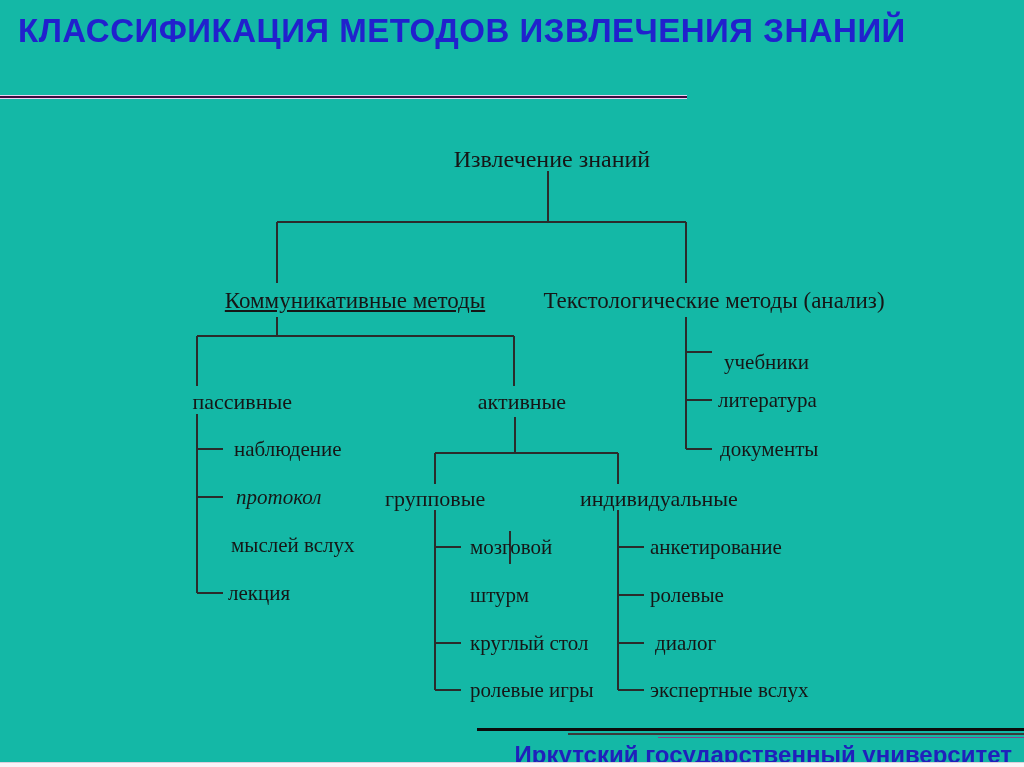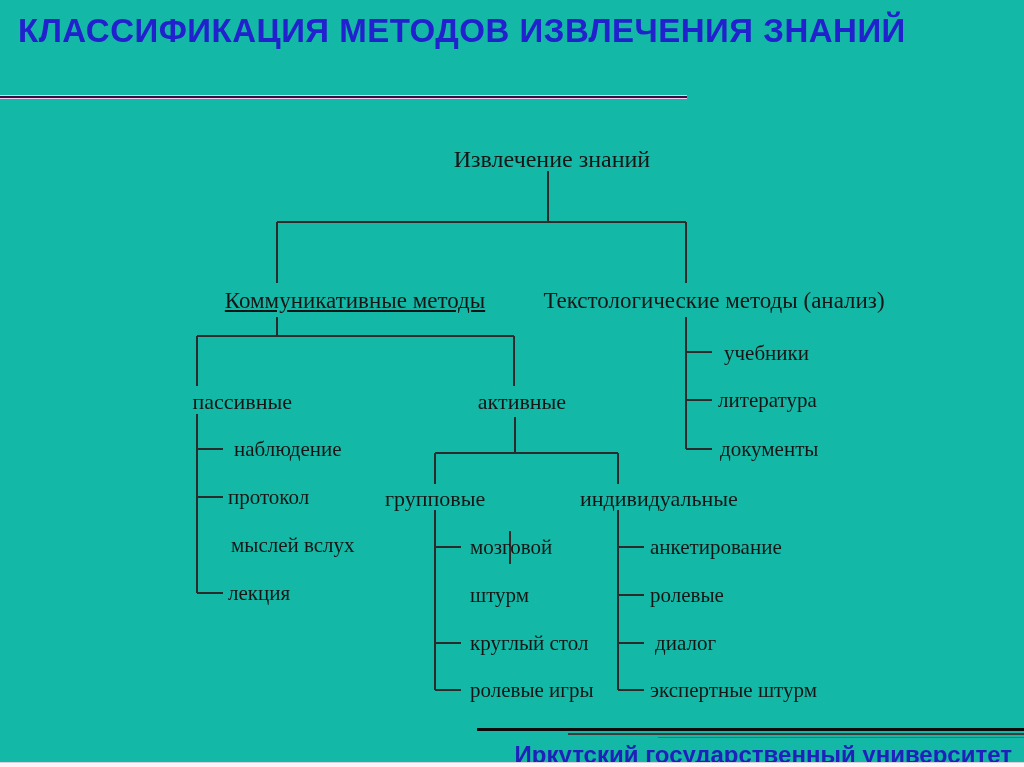--- a/index.html
+++ b/index.html
@@ -125,35 +125,35 @@
   <div class="node center comm-label">Коммуникативные методы</div>
   <div class="node center texto-label">Текстологические методы (анализ)</div>
 
   <div class="node subnode passive-label">пассивные</div>
   <div class="node subnode active-label">активные</div>
 
   <div class="node subnode group-label">групповые</div>
   <div class="node subnode indiv-label">индивидуальные</div>
 
   <div class="leaf" style="left:234px; top:436px;">наблюдение</div>
-  <div class="leaf" style="left:228px; top:484px;">протокол</div>
+  <div class="leaf" style="left:236px; top:484px;font-style:italic;">протокол</div>
   <div class="leaf" style="left:231px; top:532px;">мыслей вслух</div>
   <div class="leaf" style="left:228px; top:580px;">лекция</div>
 
   <div class="leaf" style="left:470px; top:534px;">мозговой</div>
   <div class="leaf" style="left:470px; top:582px;">штурм</div>
   <div class="leaf" style="left:470px; top:630px;">круглый стол</div>
   <div class="leaf" style="left:470px; top:677px;">ролевые игры</div>
 
   <div class="leaf" style="left:650px; top:534px;">анкетирование</div>
   <div class="leaf" style="left:650px; top:582px;">ролевые</div>
   <div class="leaf" style="left:655px; top:630px;">диалог</div>
-  <div class="leaf" style="left:650px; top:677px;">экспертные штурм</div>
+  <div class="leaf" style="left:650px; top:677px;">экспертные вслух</div>
 
-  <div class="leaf" style="left:724px; top:340px;">учебники</div>
+  <div class="leaf" style="left:724px; top:349px;">учебники</div>
   <div class="leaf" style="left:718px; top:387px;">литература</div>
   <div class="leaf" style="left:720px; top:436px;">документы</div>
 
   <div class="footer-line-1"></div>
   <div class="footer-line-2"></div>
   <div class="footer-line-3"></div>
   <div class="footer-text">Иркутский государственный университет</div>
   <div class="bottom-edge-line"></div>
   <div class="bottom-edge-strip"></div>
 

